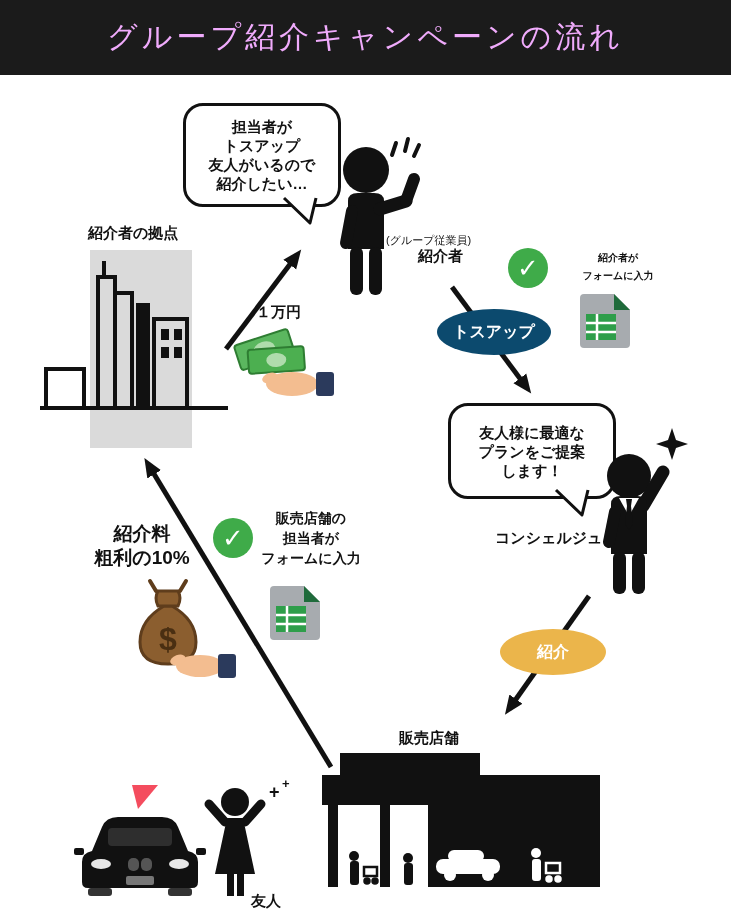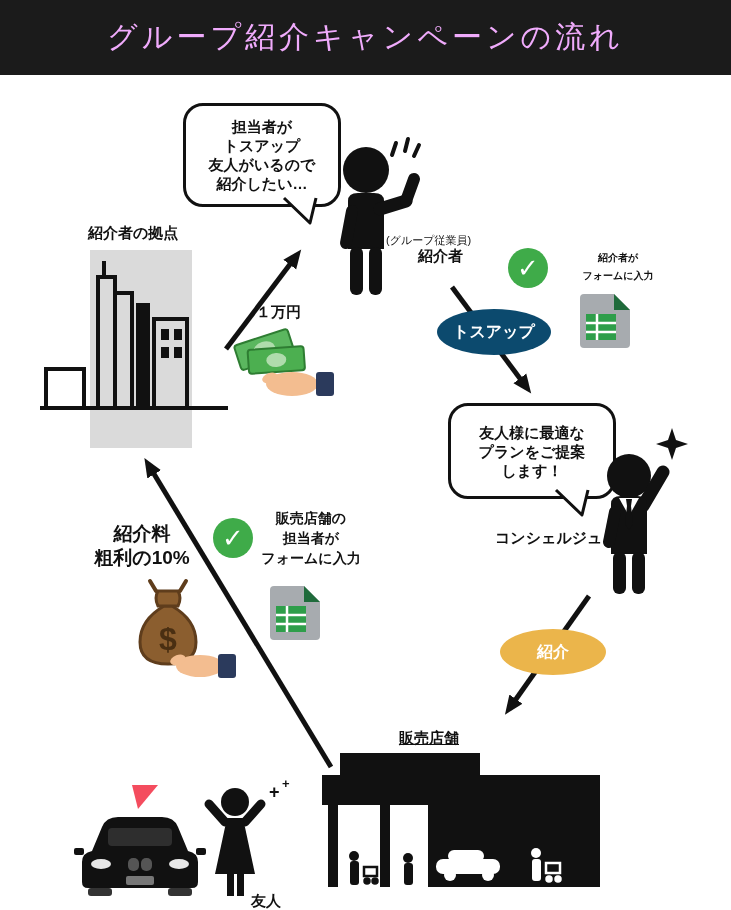--- a/index.html
+++ b/index.html
@@ -214,21 +214,21 @@
     <line x1="32" y1="44" x2="16" y2="26" stroke="#111" stroke-width="9" stroke-linecap="round"></line>
     <line x1="52" y1="44" x2="68" y2="26" stroke="#111" stroke-width="9" stroke-linecap="round"></line>
     <path d="M34 40 H50 L62 96 H22 Z" fill="#111"></path>
     <rect x="34" y="96" width="7" height="22" fill="#111"></rect>
     <rect x="44" y="96" width="7" height="22" fill="#111"></rect>
     <text x="76" y="20" font-size="18" font-weight="bold" fill="#111">+</text>
     <text x="89" y="10" font-size="13" font-weight="bold" fill="#111">+</text>
   </svg>
   <div class="lbl" style="left:251px;top:845px;margin-top:47px;">友人</div>
 
-  <div class="lbl" style="left:399px;top:729px;text-decoration:underline;">販売店舗</div>
+  <div class="lbl" style="left:399px;top:729px;">販売店舗</div>
   <svg class="abs" style="left:320px;top:753px;z-index:2;" width="285" height="142">
     <rect x="20" y="0" width="140" height="22" fill="#111"></rect>
     <rect x="2" y="22" width="278" height="30" fill="#111"></rect>
     <rect x="8" y="52" width="10" height="82" fill="#111"></rect>
     <rect x="60" y="52" width="10" height="82" fill="#111"></rect>
     <rect x="108" y="52" width="172" height="82" fill="#111"></rect>
     <g fill="#111">
       <circle cx="34" cy="103" r="5"></circle>
       <rect x="30" y="108" width="9" height="24" rx="3"></rect>
       <circle cx="88" cy="105" r="5"></circle>

